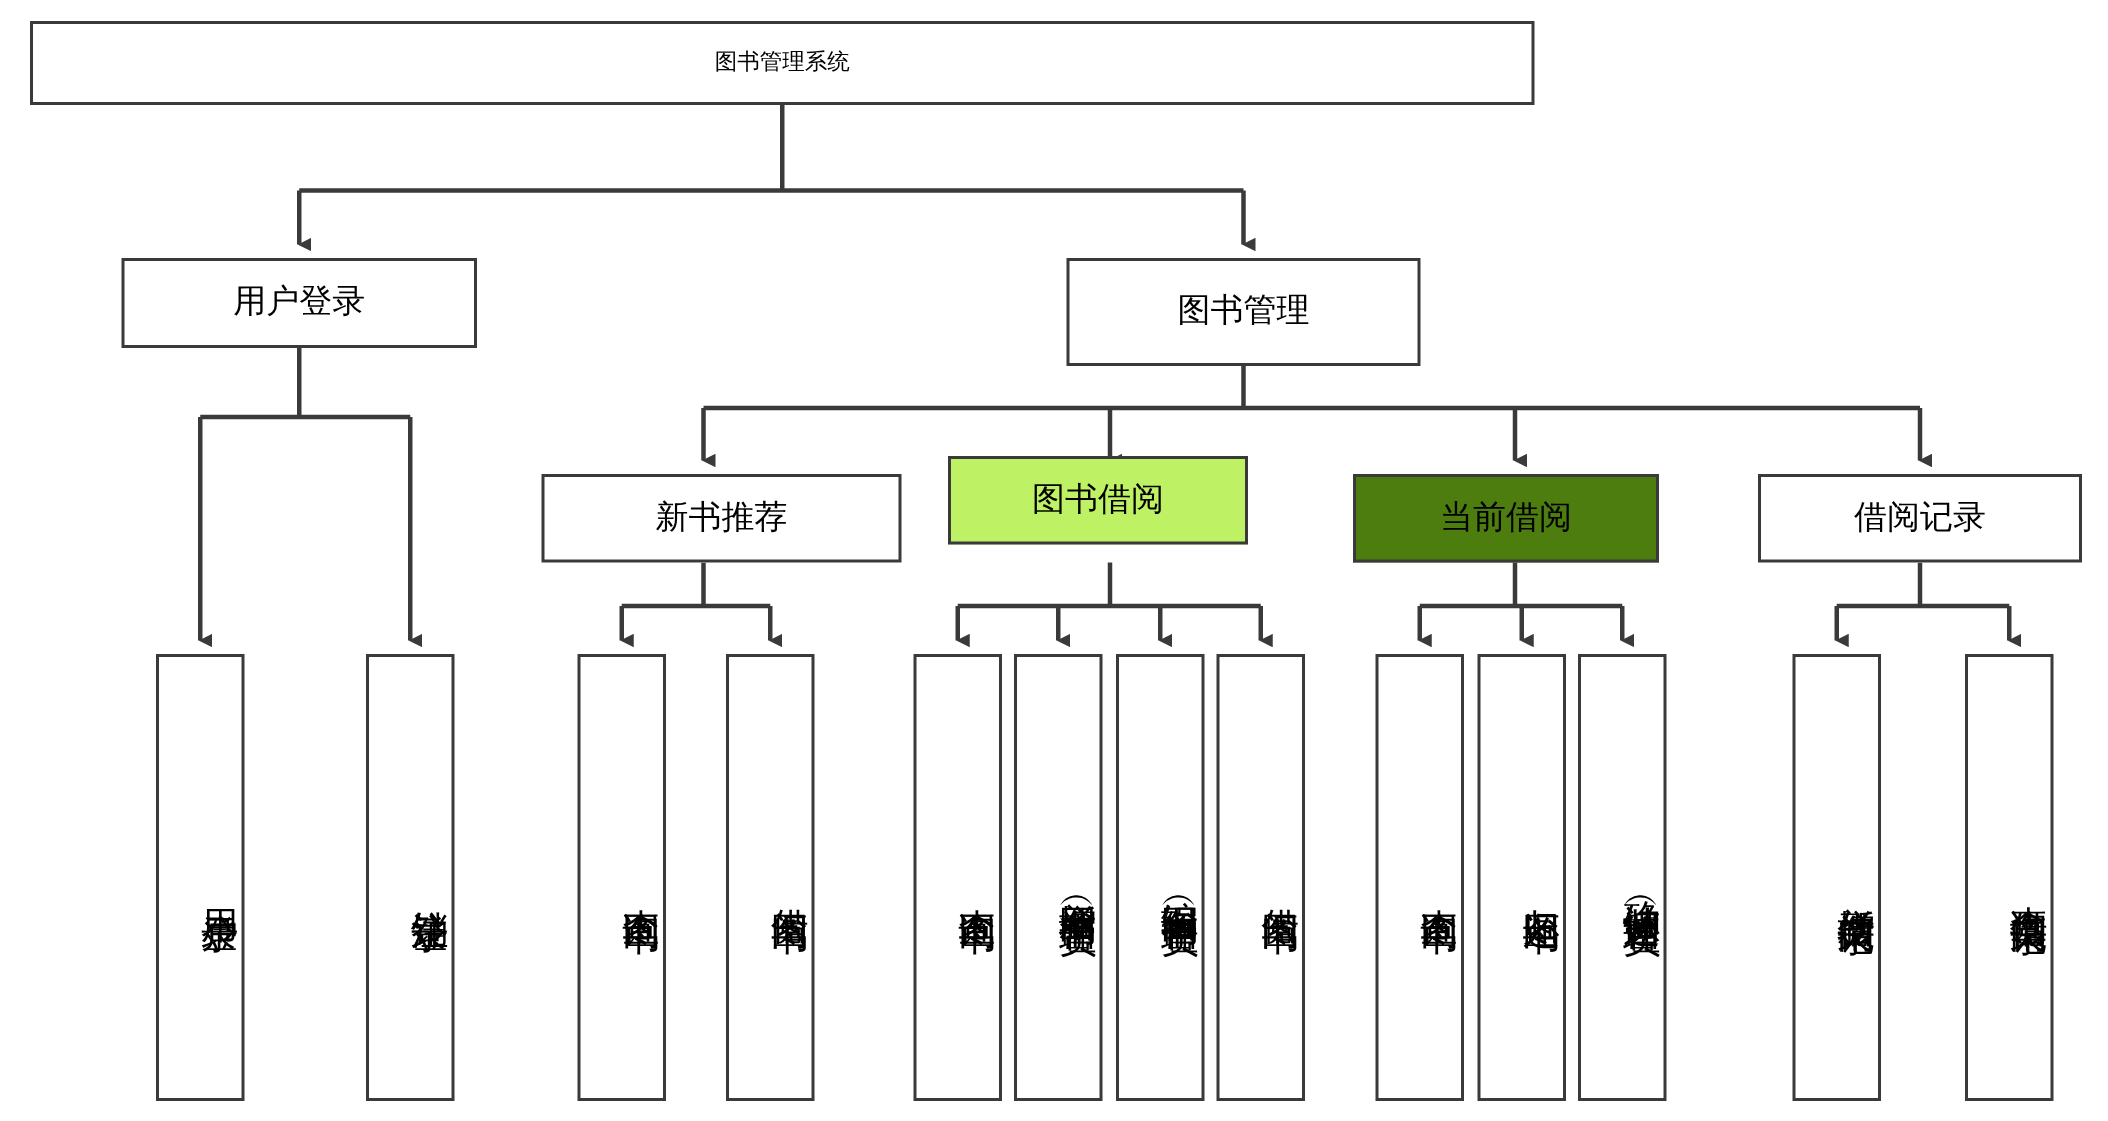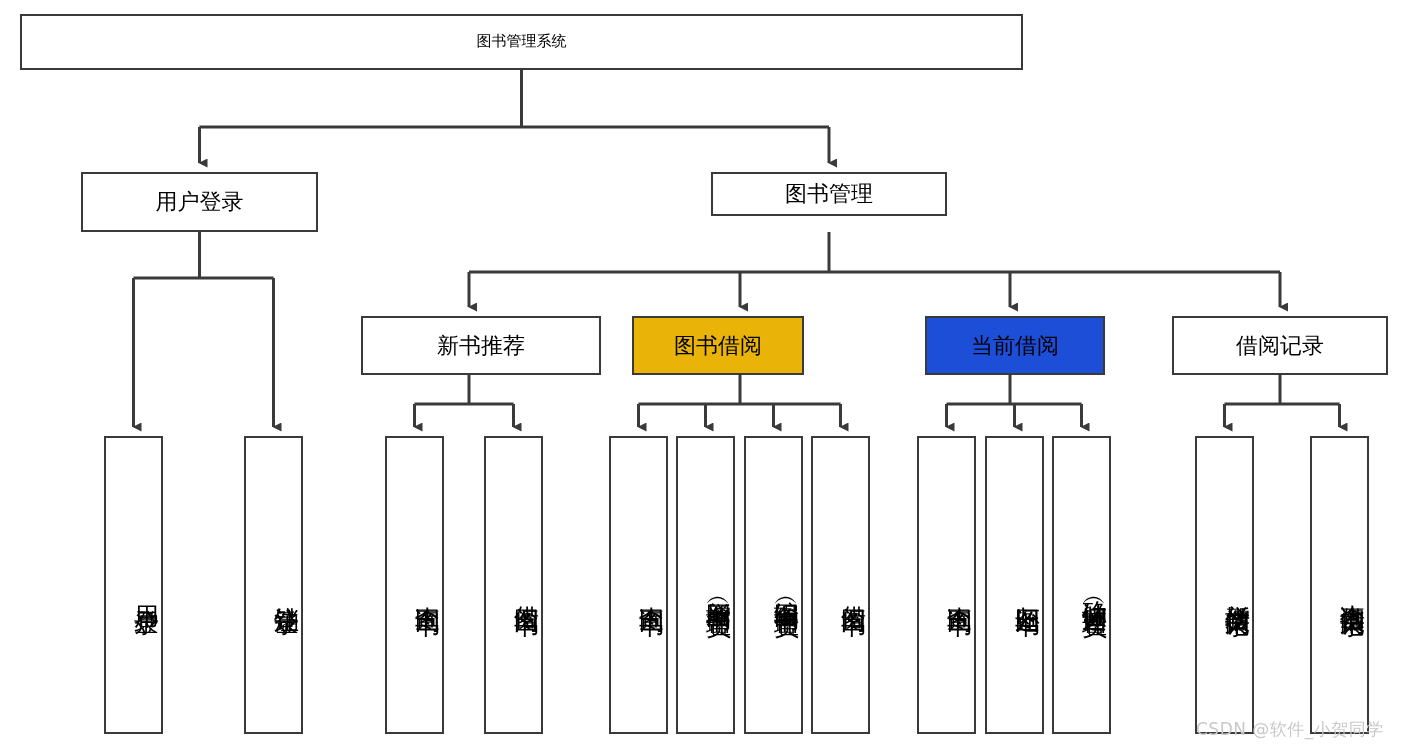--- a/index.html
+++ b/index.html
@@ -109,36 +109,36 @@
       </g>
   </svg>
 
   <div id="nodes-layer">
       <div class="node horiz root" style="left: 20px; top: 14px; width: 1003px; height: 56px; border-color: rgb(58, 58, 58); background: rgb(255, 255, 255);">
         <span>图书管理系统</span>
       </div>
       <div class="node horiz" style="left: 81px; top: 172px; width: 237px; height: 60px; border-color: rgb(58, 58, 58); background: rgb(255, 255, 255);">
         <span>用户登录</span>
       </div>
-      <div class="node horiz" style="left: 711px; top: 172px; width: 236px; height: 44px; border-color: rgb(58, 58, 58); background: rgb(255, 255, 255);">
+      <div class="node horiz" style="left: 711px; top: 172px; width: 236px; height: 72px; border-color: rgb(58, 58, 58); background: rgb(255, 255, 255);">
         <span>图书管理</span>
       </div>
       <div class="node vert" style="left: 104px; top: 436px; width: 59px; height: 298px; border-color: rgb(58, 58, 58); background: rgb(255, 255, 255);">
         <span>用户登录</span>
       </div>
       <div class="node vert" style="left: 244px; top: 436px; width: 59px; height: 298px; border-color: rgb(58, 58, 58); background: rgb(255, 255, 255);">
         <span>注销登录</span>
       </div>
       <div class="node horiz" style="left: 361px; top: 316px; width: 240px; height: 59px; border-color: rgb(58, 58, 58); background: rgb(255, 255, 255);">
         <span>新书推荐</span>
       </div>
-      <div class="node horiz" style="left: 632px; top: 316px; width: 172px; height: 59px; border-color: rgb(58, 58, 58); background: #eab308;">
+      <div class="node horiz" style="left: 632px; top: 304px; width: 200px; height: 59px; border-color: rgb(58, 58, 58); background: #bef264;">
         <span>图书借阅</span>
       </div>
-      <div class="node horiz" style="left: 902px; top: 316px; width: 180px; height: 59px; border-color: rgb(58, 58, 58); background: #1d4ed8; margin-left: 23px;">
+      <div class="node horiz" style="left: 902px; top: 316px; width: 204px; height: 59px; border-color: rgb(58, 58, 58); background: #4d7c0f;">
         <span>当前借阅</span>
       </div>
       <div class="node horiz" style="left: 1172px; top: 316px; width: 216px; height: 59px; border-color: rgb(58, 58, 58); background: rgb(255, 255, 255);">
         <span>借阅记录</span>
       </div>
       <div class="node vert" style="left: 385px; top: 436px; width: 59px; height: 298px; border-color: rgb(58, 58, 58); background: rgb(255, 255, 255);">
         <span>查询图书</span>
       </div>
       <div class="node vert" style="left: 484px; top: 436px; width: 59px; height: 298px; border-color: rgb(58, 58, 58); background: rgb(255, 255, 255);">
         <span>借阅图书</span>
@@ -165,15 +165,14 @@
         <span>确认归还（管理员）</span>
       </div>
       <div class="node vert" style="left: 1195px; top: 436px; width: 59px; height: 298px; border-color: rgb(58, 58, 58); background: rgb(255, 255, 255);">
         <span>新增借阅记录</span>
       </div>
       <div class="node vert" style="left: 1310px; top: 436px; width: 59px; height: 298px; border-color: rgb(58, 58, 58); background: rgb(255, 255, 255);">
         <span>查询借阅记录</span>
       </div>
     </div>
 
-  <div class="watermark" style="left: 1196px; top: 718px;">CSDN @软件_小贺同学</div>
 
 </div>
 
 </body></html>

